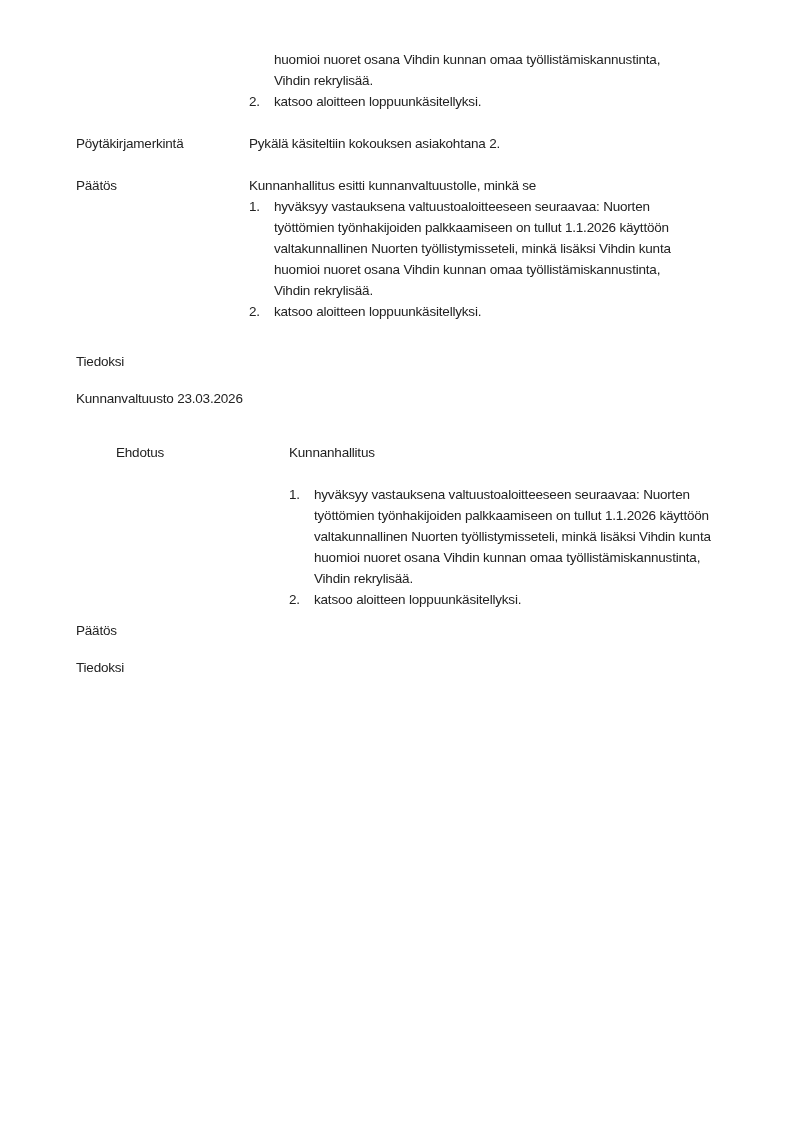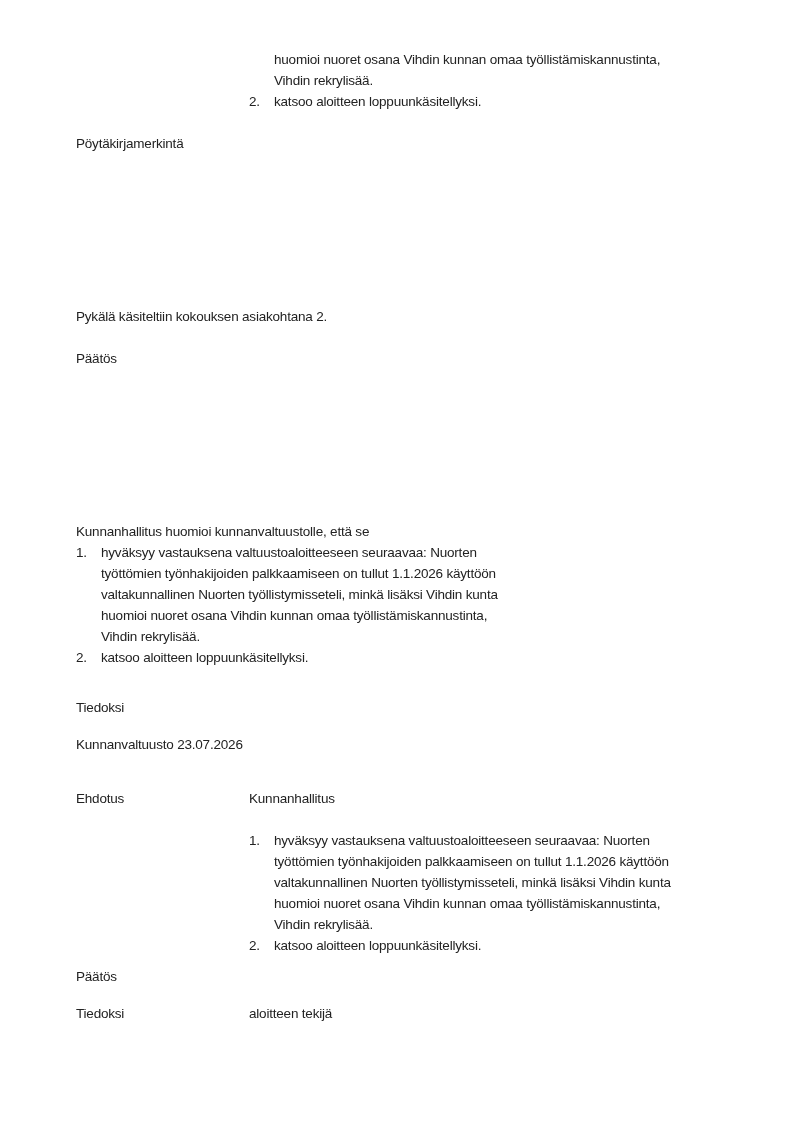--- a/index.html
+++ b/index.html
@@ -40,24 +40,24 @@
     align-items: flex-start;
   }
   .num-col {
     flex: 0 0 25px;
     width: 25px;
   }
   .line {
     white-space: nowrap;
   }
   
-  .mt-1line   { margin-top: 21px; flex-direction: column; }
+  .mt-1line   { margin-top: 21px; }
   .mt-tiedoksi1 { margin-top: 29px; }
   .mt-ref     { margin-top: 16px; }
-  .mt-ehdotus { margin-top: 33px; }
+  .mt-ehdotus { margin-top: 33px; margin-left: 40px; }
   .mt-paatos2 { margin-top: 10px; }
   .mt-tiedoksi2 { margin-top: 16px; }
 </style>
 </head>
 <body>
 
 <div class="page">
 
   <section class="row">
     <div class="label-col"></div>
@@ -81,21 +81,21 @@
   <section class="row mt-1line">
     <div class="label-col">Pöytäkirjamerkintä</div>
     <div class="content-col">
       <div class="line">Pykälä käsiteltiin kokouksen asiakohtana 2.</div>
     </div>
   </section>
 
   <section class="row mt-1line">
     <div class="label-col">Päätös</div>
     <div class="content-col">
-      <div class="line">Kunnanhallitus huomioi kunnanvaltuustolle, että se</div>
+      <div class="line">Kunnanhallitus esitti kunnanvaltuustolle, minkä se</div>
       <div class="list-item">
         <div class="num-col">1.</div>
         <div>
           <div class="line">hyväksyy vastauksena valtuustoaloitteeseen seuraavaa: Nuorten</div>
           <div class="line">työttömien työnhakijoiden palkkaamiseen on tullut 1.1.2026 käyttöön</div>
           <div class="line">valtakunnallinen Nuorten työllistymisseteli, minkä lisäksi Vihdin kunta</div>
           <div class="line">huomioi nuoret osana Vihdin kunnan omaa työllistämiskannustinta,</div>
           <div class="line">Vihdin rekrylisää.</div>
         </div>
       </div>
@@ -107,21 +107,21 @@
       </div>
     </div>
   </section>
 
   <section class="row mt-tiedoksi1">
     <div class="label-col">Tiedoksi</div>
     <div class="content-col"></div>
   </section>
 
   <section class="mt-ref">
-    <div class="line">Kunnanvaltuusto 23.07.2026</div>
+    <div class="line">Kunnanvaltuusto 23.03.2026</div>
   </section>
 
   <section class="row mt-ehdotus">
     <div class="label-col">Ehdotus</div>
     <div class="content-col">
       <div class="line">Kunnanhallitus</div>
       <div class="mt-1line">
         <div class="list-item">
           <div class="num-col">1.</div>
           <div>
@@ -142,18 +142,15 @@
     </div>
   </section>
 
   <section class="row mt-paatos2">
     <div class="label-col">Päätös</div>
     <div class="content-col"></div>
   </section>
 
   <section class="row mt-tiedoksi2">
     <div class="label-col">Tiedoksi</div>
-    <div class="content-col">
-      <div class="line">aloitteen tekijä</div>
-    </div>
   </section>
 
 </div>
 
 </body></html>

